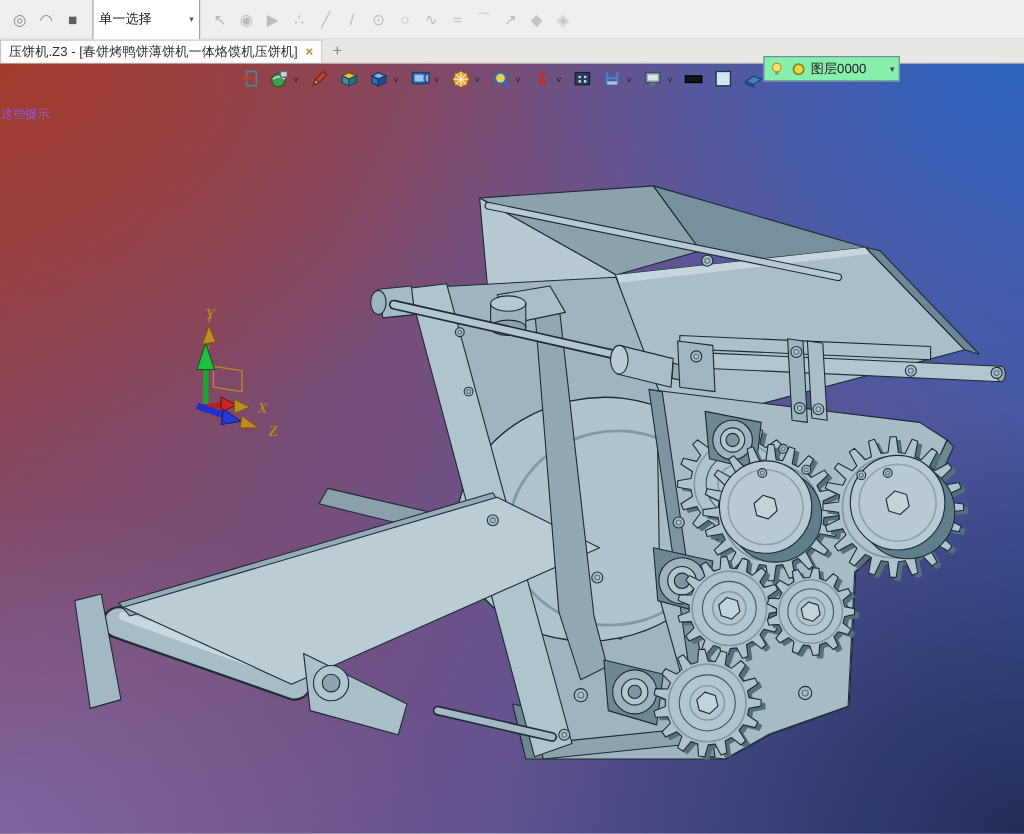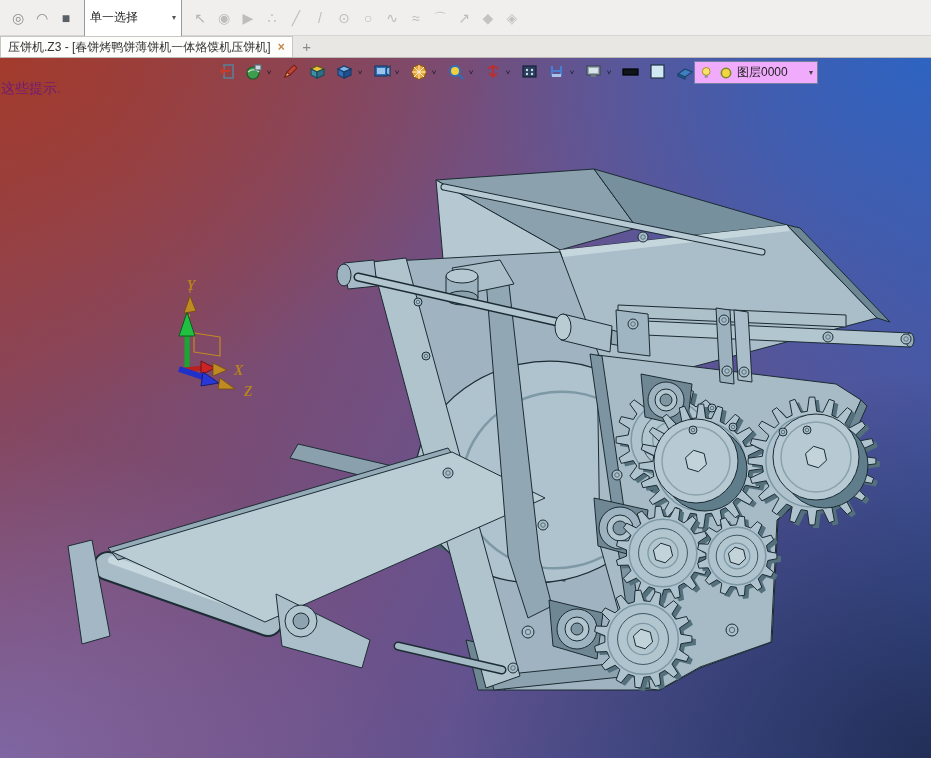--- a/index.html
+++ b/index.html
@@ -31,27 +31,27 @@
       radial-gradient(80% 80% at 100% 0%, rgba(44,100,195,0.96), rgba(44,100,195,0) 62%),
       radial-gradient(85% 85% at 0% 0%, rgba(163,59,44,0.97), rgba(163,59,44,0) 62%),
       linear-gradient(115deg,#8f4350 0%,#6d5188 50%,#3c59ab 100%);}
   .viewport svg{display:block}
 
   
   .vtb{position:absolute;top:60px;left:210px;display:flex;align-items:center;height:24px}
   .vicon{margin-left:7px;width:20px;height:20px;display:inline-flex;align-items:center;justify-content:center}
   .vcaret{font-size:8px;color:#101826;width:10px;text-align:center;user-select:none}
 
-  .layerbox{position:absolute;top:61px;left:694px;width:114px;height:21px;background:#f0abfc;
+  .layerbox{position:absolute;top:51px;left:694px;width:114px;height:21px;background:#86efac;
             border:1px solid #7282a0;display:flex;align-items:center;font-size:12px;color:#222;
             gap:4px;padding:0 4px;box-sizing:content-box}
   .layer-caret{margin-left:auto;font-size:8px;color:#444}
   .layer-ic{display:inline-flex;width:15px;height:15px;align-items:center;justify-content:center}
 
-  .hint{position:absolute;top:80px;left:1px;font-size:14px;color:#701a75;white-space:nowrap}
+  .hint{position:absolute;top:96px;left:1px;font-size:11px;color:#8b5cf6;white-space:nowrap}
 </style>
 </head>
 <body>
 
 <div class="topbar">
   <div class="tbgroup" style="margin-left:6px">
       <span class="tbicon" style="color: rgb(143, 143, 143);">◎</span>
       <span class="tbicon" style="color: rgb(143, 143, 143);">◠</span>
       <span class="tbicon" style="color: rgb(90, 96, 102);">■</span>
     </div>

